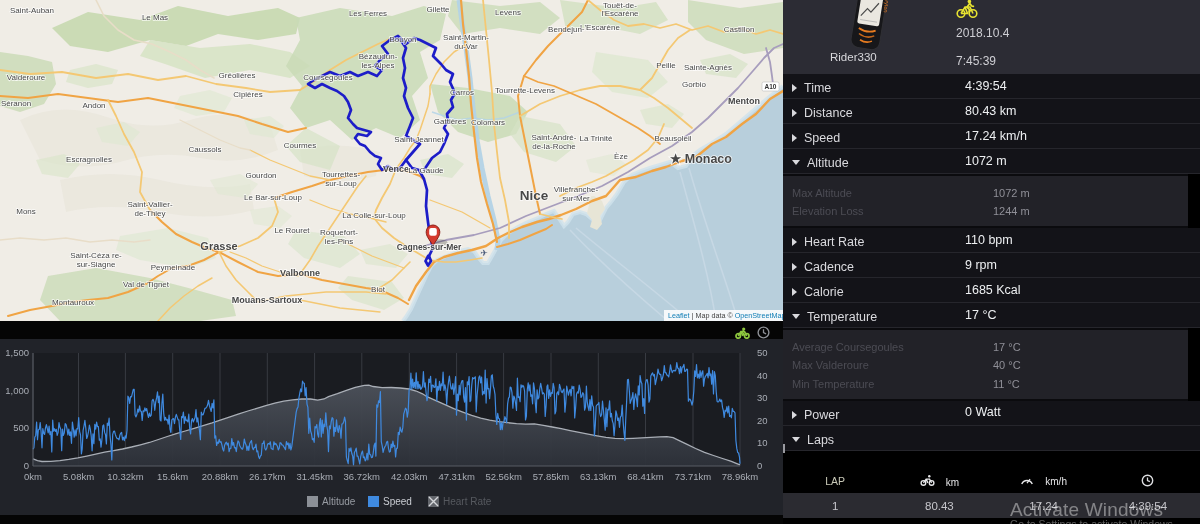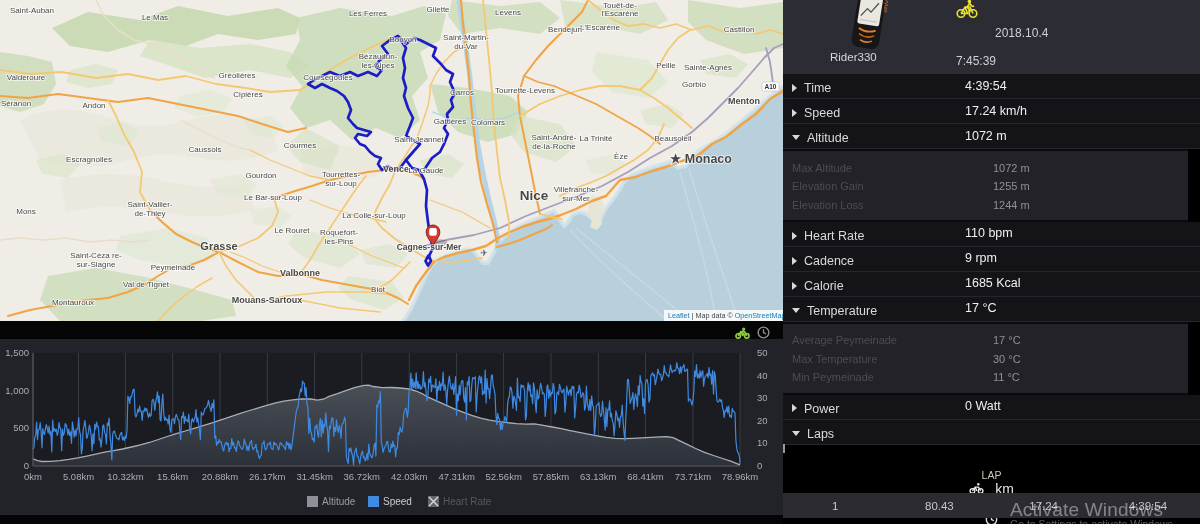--- a/index.html
+++ b/index.html
@@ -7,37 +7,37 @@
 #map { position:absolute; left:0; top:0; width:783px; height:321px; }
 #bar1 { position:absolute; left:0; top:321px; width:783px; height:18px; background:#050505; }
 #bar1 .ic { position:absolute; top:4px; }
 #chart { position:absolute; left:0; top:339px; width:783px; height:176px; }
 #bbot { position:absolute; left:0; top:515px; width:783px; height:9px; background:#050505; }
 #panel { position:absolute; left:783px; top:0; width:417px; height:524px; background:#000; overflow:hidden; }
 #phead { position:relative; width:417px; height:74px; background:#2c2c34; }
 #dev { position:absolute; left:57px; top:-5px; }
 #devname { position:absolute; left:47px; top:51px; width:80px; text-align:left; color:#d8d8dc; font-size:11.5px; }
 #rideinfo { position:absolute; left:173px; top:-1px; color:#cfcfd4; font-size:12px; }
-#rideinfo .d1 { margin-top:4px;margin-left:39px; }
+#rideinfo .d1 { margin-top:4px; }
 #rideinfo .d2 { margin-top:14px; }
 .row { position:relative; width:417px; height:25px; background:#131318; border-bottom:1px solid #26262c;text-align:right; }
 .lab { position:absolute; left:9px; top:4px; }
 .arr { display:inline-block; width:0; height:0; vertical-align:middle; margin-right:7px; }
 .arr.right { border-left:5.5px solid #d9d9dd; border-top:4px solid transparent; border-bottom:4px solid transparent; }
 .arr.down { border-top:5.5px solid #d9d9dd; border-left:4px solid transparent; border-right:4px solid transparent; }
 .lt { color:#dadade; font-size:12.5px; vertical-align:middle; }
 .val { position:absolute; left:182px; top:4.5px; color:#eef0f2; font-size:12.5px; }
 .sub { width:405px; background:#222228; padding:8px 0 5px 0; border-top:2px solid #0b0b0e; border-bottom:2px solid #0b0b0e; }
 .srow { position:relative; height:18.6px; }
 .sl { position:absolute; left:9px; top:2.5px; color:#4c4c54; font-size:11px; }
 .sv { position:absolute; left:210px; top:2.5px; color:#8f8f97; font-size:11px; }
 #lapshead { position:absolute; left:0; top:469px; width:417px; height:24px; background:#000; display:flex; align-items:center; }
 #lapshead .lc, #laprow .lc { flex:1; text-align:center; }
-#lapshead { color:#c9c9b8; font-size:10.5px;flex-direction:column; }
-#lapshead .u { color:#e4e4e6; font-size:14px; margin-left:3px;padding-left:8px; }
+#lapshead { color:#c9c9b8; font-size:10.5px; }
+#lapshead .u { color:#e4e4e6; font-size:10px; margin-left:3px;padding-left:8px; }
 #laprow { position:absolute; left:0; top:493px; width:417px; height:25px; background:#2b2b31; display:flex; align-items:center; color:#c6c6cb; font-size:11.5px; }
 #sbar { position:absolute; left:0px; top:444px; width:2px; height:9px; background:#9a9aa0; }
 #wm1 { position:absolute; left:227px; top:499px; color:rgba(255,255,255,0.42); font-size:19px; letter-spacing:0.2px; }
 #wm2 { position:absolute; left:227px; top:517.5px; color:rgba(255,255,255,0.36); font-size:10.5px; }
 </style></head>
 <body>
 <div id="stage">
 <div id="map"><svg width="783" height="321" viewBox="0 0 783 321">
 <rect width="783" height="321" fill="#f0ede6"></rect>
 <g fill="#e7e4d9" opacity="0.55">
@@ -315,37 +315,37 @@
 </g>
 <circle cx="13.4" cy="2.6" r="1.8" fill="#e8e431"></circle>
 <path d="M13.8,4.2 L11,8.2 L13.4,10.6 L13,13 M13.8,4.6 L15.8,7 L17.4,7.4" stroke="#e8e431" stroke-width="1.7" fill="none" stroke-linecap="round"></path>
 </svg><div class="d1">2018.10.4</div><div class="d2">7:45:39</div></div>
 </div>
 <div class="row">
         <div class="lab"><span class="arr right"></span><span class="lt">Time</span></div>
         <div class="val">4:39:54</div>
       </div>
       <div class="row">
+        <div class="lab"><span class="arr right"></span><span class="lt">Distance</span></div>
+        <div class="val">80.43 km</div>
+      </div>
+      <div class="row">
         <div class="lab"><span class="arr right"></span><span class="lt">Speed</span></div>
         <div class="val">17.24 km/h</div>
       </div>
       <div class="row">
         <div class="lab"><span class="arr down"></span><span class="lt">Altitude</span></div>
         <div class="val">1072 m</div>
       </div>
       <div class="sub">
 <div class="srow">
           <span class="sl">Max Altitude</span>
           <span class="sv">1072 m</span>
         </div>
 <div class="srow">
-          <span class="sl">Elevation Gain</span>
-          <span class="sv">1255 m</span>
-        </div>
-<div class="srow">
           <span class="sl">Elevation Loss</span>
           <span class="sv">1244 m</span>
         </div>
 </div>
       <div class="row">
         <div class="lab"><span class="arr right"></span><span class="lt">Heart Rate</span></div>
         <div class="val">110 bpm</div>
       </div>
       <div class="row">
         <div class="lab"><span class="arr right"></span><span class="lt">Cadence</span></div>
@@ -354,29 +354,29 @@
       <div class="row">
         <div class="lab"><span class="arr right"></span><span class="lt">Calorie</span></div>
         <div class="val">1685 Kcal</div>
       </div>
       <div class="row">
         <div class="lab"><span class="arr down"></span><span class="lt">Temperature</span></div>
         <div class="val">17 °C</div>
       </div>
       <div class="sub">
 <div class="srow">
-          <span class="sl">Average Peymeinade</span>
+          <span class="sl">Average Coursegoules</span>
           <span class="sv">17 °C</span>
         </div>
 <div class="srow">
-          <span class="sl">Max Temperature</span>
-          <span class="sv">30 °C</span>
+          <span class="sl">Max Valderoure</span>
+          <span class="sv">40 °C</span>
         </div>
 <div class="srow">
-          <span class="sl">Min Peymeinade</span>
+          <span class="sl">Min Temperature</span>
           <span class="sv">11 °C</span>
         </div>
 </div>
       <div class="row">
         <div class="lab"><span class="arr right"></span><span class="lt">Power</span></div>
         <div class="val">0 Watt</div>
       </div>
       <div class="row">
         <div class="lab"><span class="arr down"></span><span class="lt">Laps</span></div>
         <div class="val"></div>

